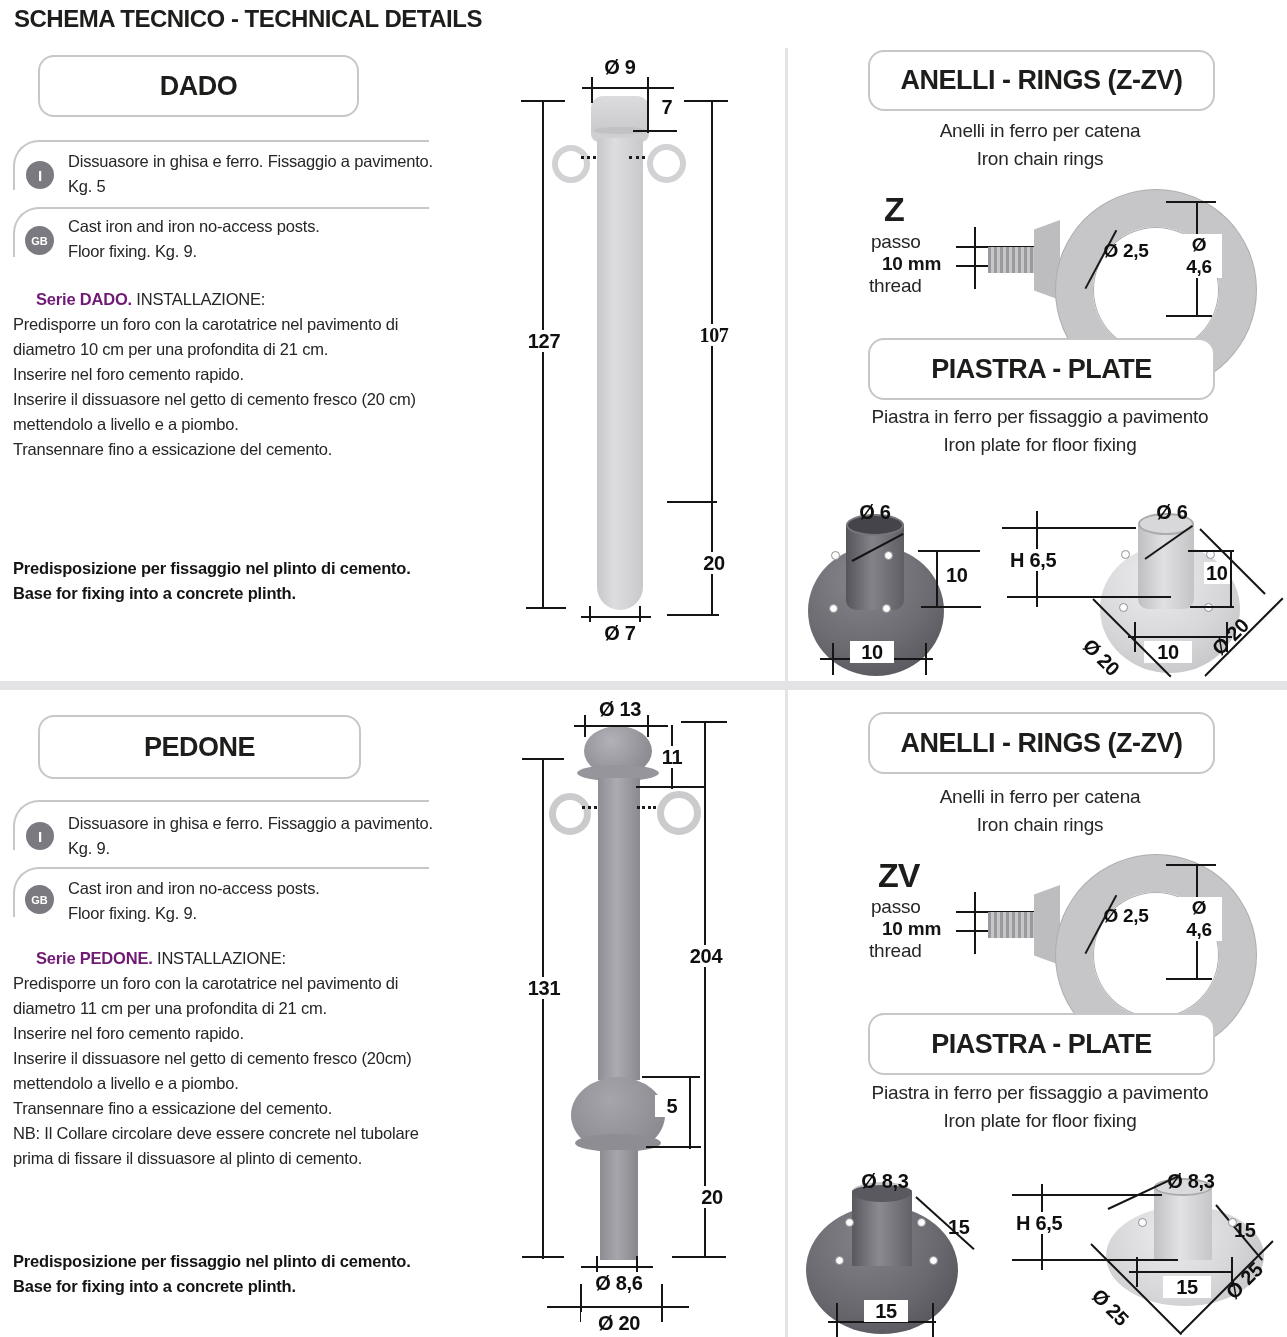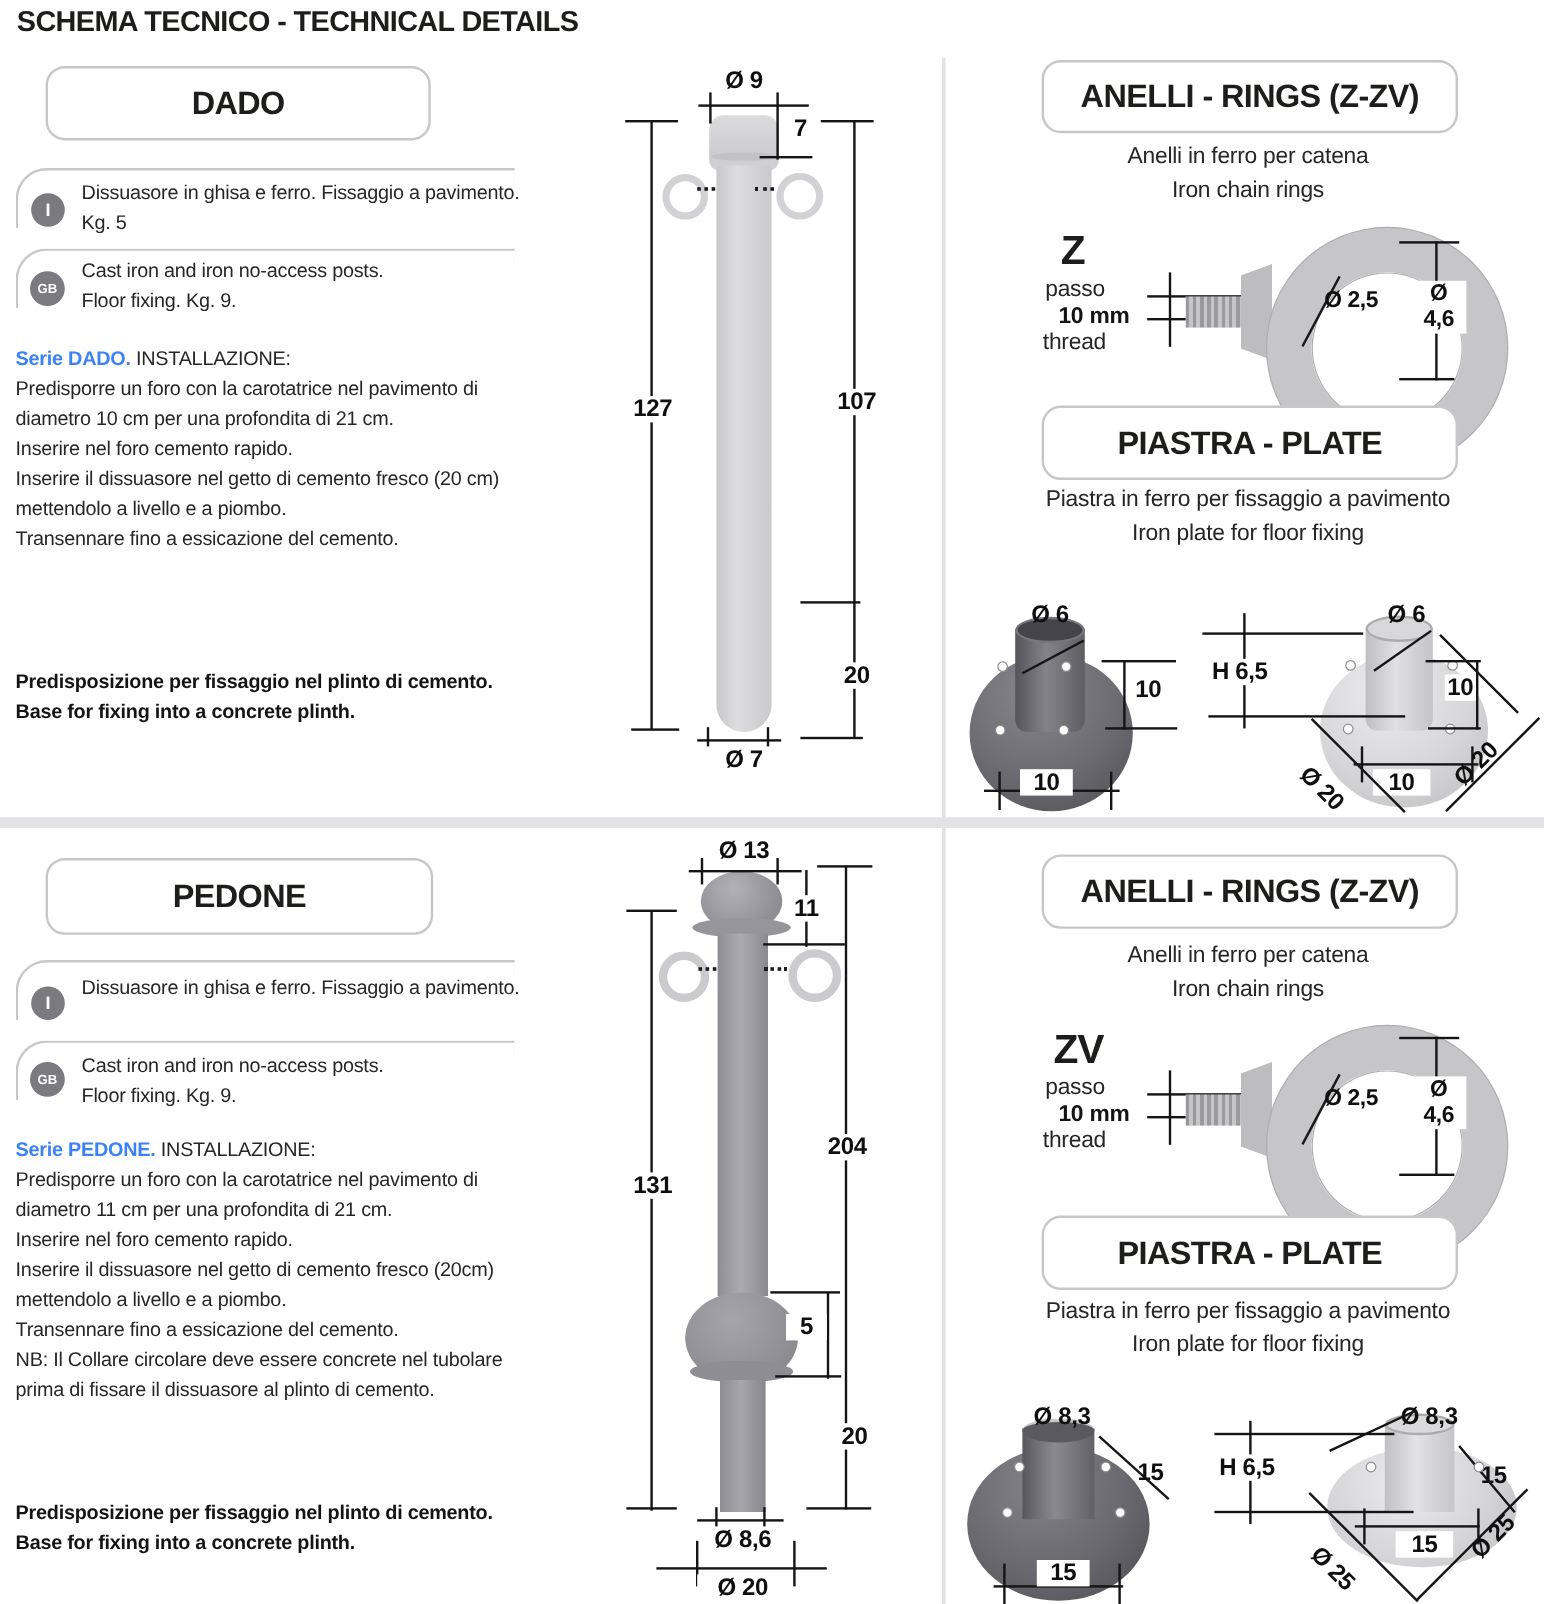--- a/index.html
+++ b/index.html
@@ -17,21 +17,21 @@
        letter-spacing:-0.5px;color:#1d1d1b;white-space:nowrap;}
   .tbox{position:absolute;border:2px solid #c7c7c9;border-radius:16px;background:#fff;
        display:flex;align-items:center;justify-content:center;font-weight:700;
        font-size:27px;letter-spacing:-0.5px;color:#1d1d1b;}
   .swoosh{position:absolute;height:48px;width:414px;border-top:2px solid #c7c7c9;
        border-left:2px solid #c7c7c9;border-top-left-radius:26px;}
   .badge{position:absolute;border-radius:50%;background:#7b7a80;color:#fff;font-weight:700;
        display:flex;align-items:center;justify-content:center;}
   .bt{position:absolute;font-size:16.5px;line-height:25px;letter-spacing:-0.2px;
        color:#262626;white-space:nowrap;}
-  .bt b{color:#3b82f6;}
+  .bt b{color:#701a75;margin-left:23px;}
   .bt.bold{font-weight:700;color:#141414;}
   .sub{position:absolute;text-align:center;font-size:19px;letter-spacing:-0.2px;color:#262626;}
   .ell{position:absolute;border-radius:50%;}
   .divider{position:absolute;background:#e3e3e5;}
   .ring{position:absolute;border-radius:50%;background:#fff;}
   .dot{position:absolute;border-top:3px dotted #1c1c1c;}
   .screw{position:absolute;width:7px;height:7px;border-radius:50%;background:#fdfdfd;border:1px solid #8f8f93;}
   .variant{position:absolute;font-weight:700;font-size:34px;color:#1d1d1b;letter-spacing:-1px;}
   .thr{position:absolute;font-size:19px;color:#262626;letter-spacing:-0.2px;}
   .thr.b{font-weight:700;color:#141414;}
@@ -99,21 +99,21 @@
     <div class="hl" style="left:633px;top:130px;width:44px;"></div>
     <div class="dim c" style="left:650px;top:96px;width:30px;">7</div>
 
     <div class="vl" style="left:542px;top:101px;height:507px;"></div>
     <div class="hl" style="left:521px;top:100px;width:44px;"></div>
     <div class="hl" style="left:526px;top:607px;width:40px;"></div>
     <div class="dim c" style="left:512px;top:330px;width:60px;">127</div>
 
     <div class="vl" style="left:711px;top:101px;height:514px;"></div>
     <div class="hl" style="left:684px;top:100px;width:44px;"></div>
-    <div class="dim c" style="left:682px;top:324px;width:60px;">107</div>
+    <div class="dim c" style="left:682px;top:324px;width:60px;font-family:Liberation Serif, serif;">107</div>
     <div class="hl" style="left:667px;top:501px;width:50px;"></div>
     <div class="dim c" style="left:684px;top:552px;width:56px;">20</div>
     <div class="hl" style="left:667px;top:614px;width:52px;"></div>
 
     <div class="hl" style="left:581px;top:616px;width:70px;"></div>
     <div class="vl" style="left:589px;top:606px;height:22px;"></div>
     <div class="vl" style="left:639px;top:606px;height:22px;"></div>
     <div class="dim c" style="left:583px;top:622px;width:70px;">Ø 7</div>
   </div>
 
@@ -204,20 +204,21 @@
   <div class="tbox" style="left:38px;top:715px;width:319px;height:60px;">
     <span>PEDONE</span>
   </div>
 
   <div class="swoosh" style="left:13px;top:800px;"></div>
   <div class="badge" style="left:26px;top:822px;width:28px;height:28px;font-size:15px;">
     <span>I</span>
   </div>
   <div class="bt" style="left:68px;top:811px;">
     <div>Dissuasore in ghisa e ferro. Fissaggio a pavimento.</div>
+    <div>Kg. 9.</div>
   </div>
 
   <div class="swoosh" style="left:13px;top:867px;"></div>
   <div class="badge" style="left:25px;top:885px;width:29px;height:29px;font-size:11px;">
     <span>GB</span>
   </div>
   <div class="bt" style="left:68px;top:876px;">
     <div>Cast iron and iron no-access posts.</div>
     <div>Floor fixing. Kg. 9.</div>
   </div>

